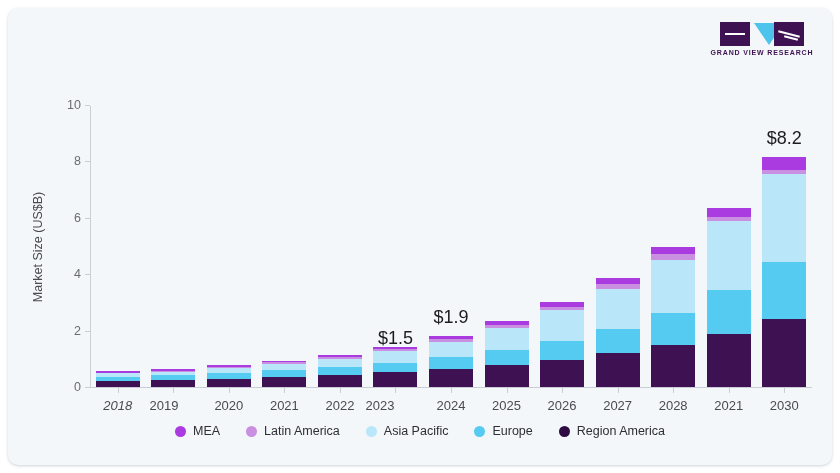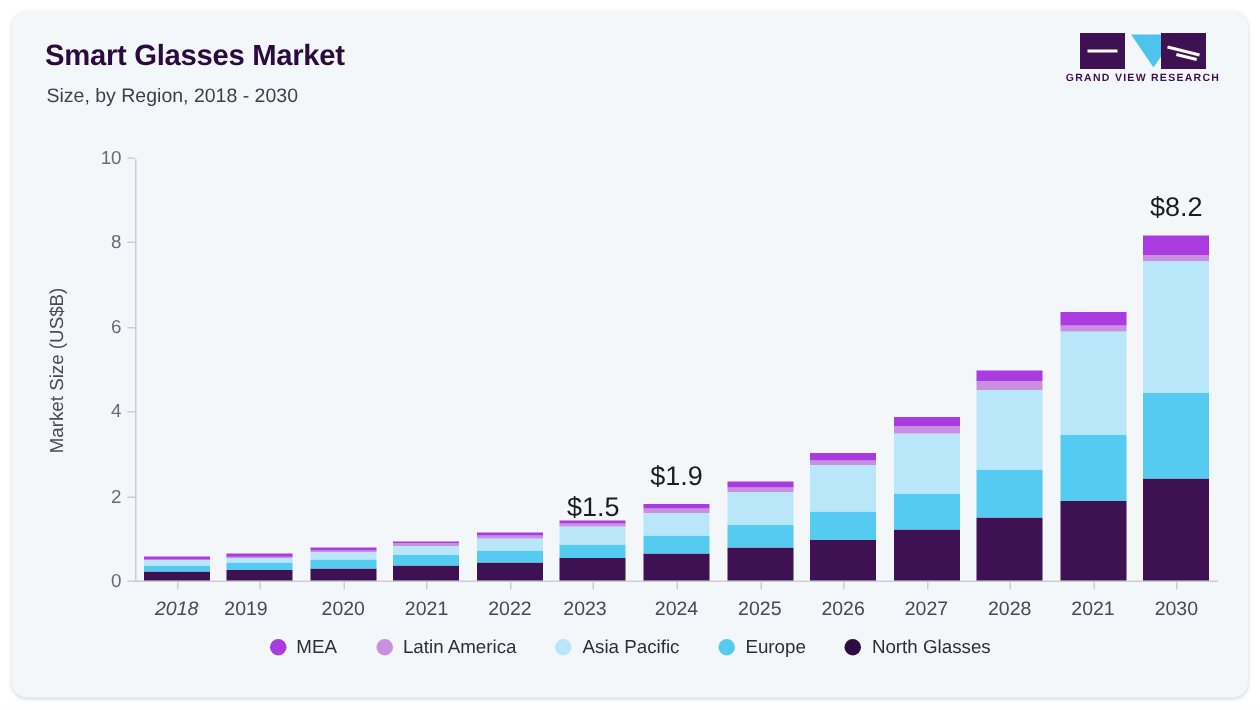--- a/index.html
+++ b/index.html
@@ -197,22 +197,20 @@
     height: 11px;
     border-radius: 50%;
     display: block;
   }
 </style>
 </head>
 <body>
 
 <div id="card">
 
-  <div id="title">Smart Glasses Market</div>
-  <div id="subtitle">Size, by Region, 2018 - 2030</div>
 
   <div id="logo">
     <div id="logo-marks">
       <div class="logo-sq left">
         <div class="logo-slash"></div>
       </div>
       <div id="logo-tri"></div>
       <div class="logo-sq right">
         <div class="logo-slash"></div>
         <div class="logo-slash two"></div>
@@ -379,21 +377,21 @@
         <div class="xlabel" style="left: 27.7692px; font-style: italic;">2018</div>
         <div class="xtick-line" style="left: 83.3077px;"></div>
         <div class="xlabel" style="left: 74px;">2019</div>
         <div class="xtick-line" style="left: 138.846px;"></div>
         <div class="xlabel" style="left: 138.846px;">2020</div>
         <div class="xtick-line" style="left: 194.385px;"></div>
         <div class="xlabel" style="left: 194.385px;">2021</div>
         <div class="xtick-line" style="left: 249.923px;"></div>
         <div class="xlabel" style="left: 249.923px;">2022</div>
         <div class="xtick-line" style="left: 305.462px;"></div>
-        <div class="xlabel" style="left: 300px;">2023</div>
+        <div class="xlabel" style="left: 290px;">2023</div>
         <div class="xtick-line" style="left: 361px;"></div>
         <div class="xlabel" style="left: 361px;">2024</div>
         <div class="xtick-line" style="left: 416.538px;"></div>
         <div class="xlabel" style="left: 416.538px;">2025</div>
         <div class="xtick-line" style="left: 472.077px;"></div>
         <div class="xlabel" style="left: 472.077px;">2026</div>
         <div class="xtick-line" style="left: 527.615px;"></div>
         <div class="xlabel" style="left: 527.615px;">2027</div>
         <div class="xtick-line" style="left: 583.154px;"></div>
         <div class="xlabel" style="left: 583.154px;">2028</div>
@@ -416,17 +414,17 @@
       <div class="legend-item">
         <span class="legend-dot" style="background: rgb(185, 230, 248);"></span>
         <span>Asia Pacific</span>
       </div>
       <div class="legend-item">
         <span class="legend-dot" style="background: rgb(86, 203, 242);"></span>
         <span>Europe</span>
       </div>
       <div class="legend-item">
         <span class="legend-dot" style="background: rgb(46, 11, 64);"></span>
-        <span>North Glasses</span>
+        <span>Region America</span>
       </div>
     </div>
 
 </div>
 
 </body></html>

